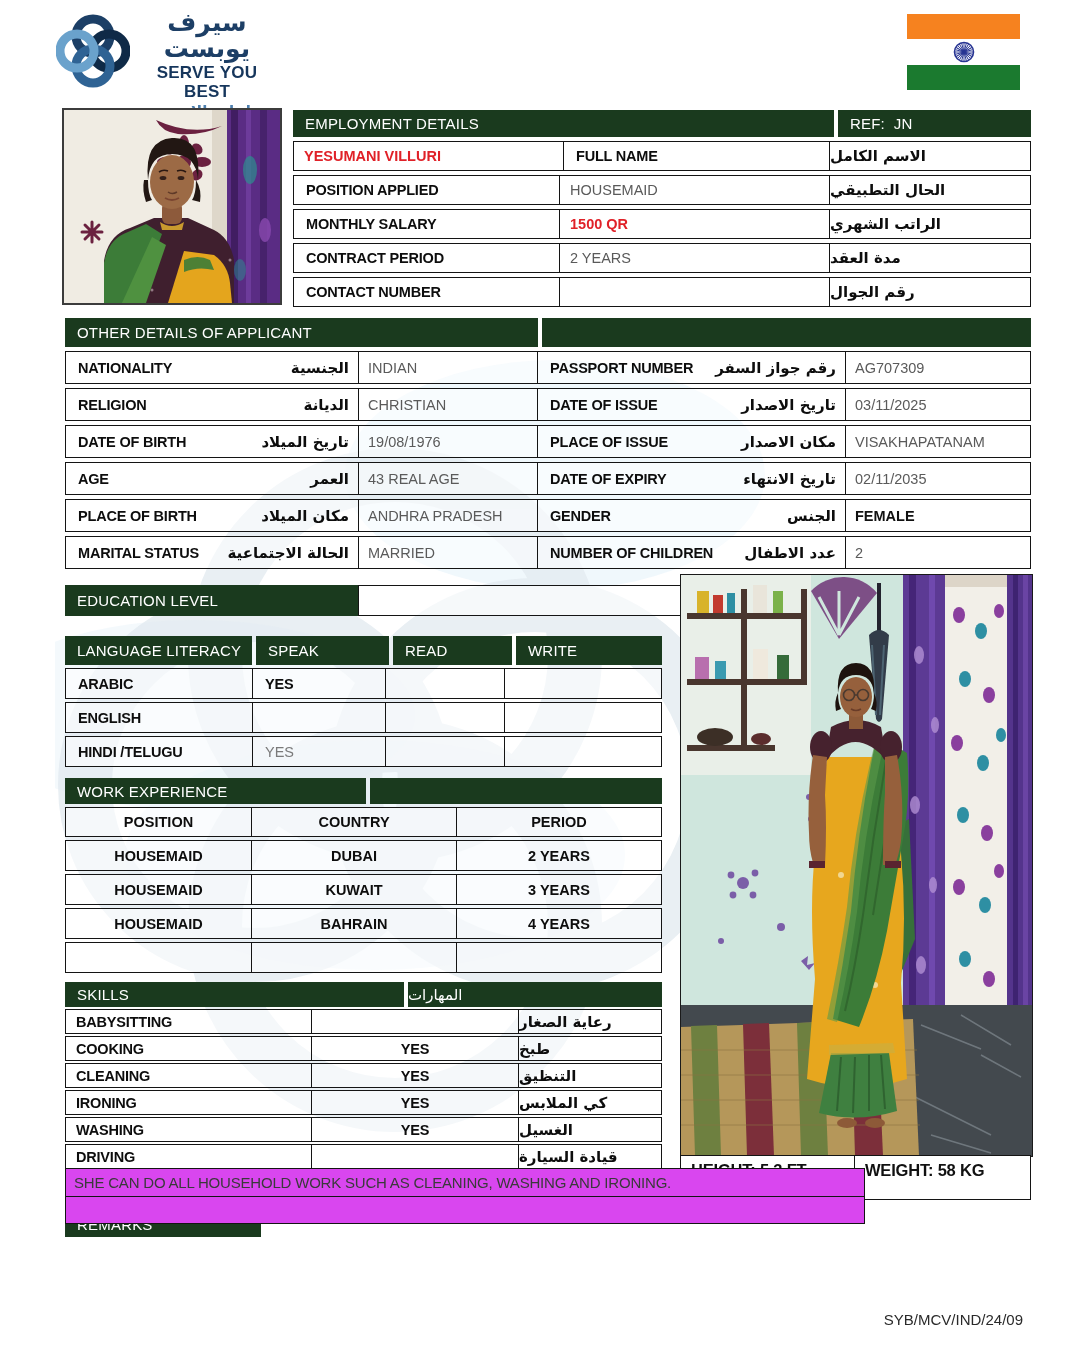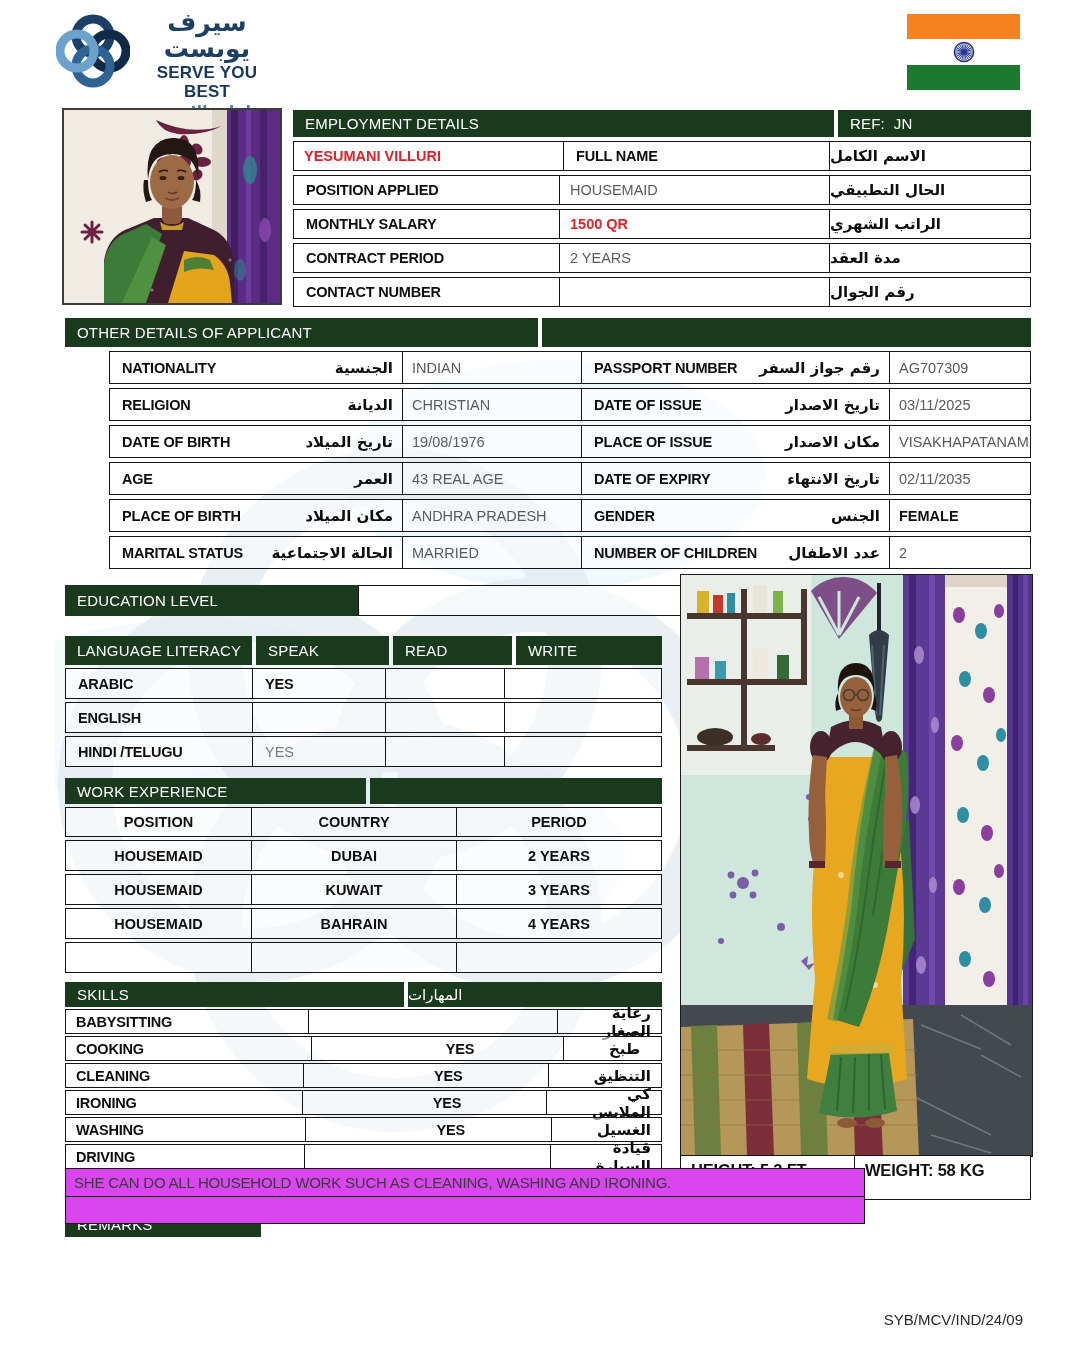--- a/index.html
+++ b/index.html
@@ -44,21 +44,21 @@
   .emp-rows{margin-top:4px;display:flex;flex-direction:column;gap:4px;}
   .e-row{height:30px;}
   .e-label{width:266px;padding-left:12px;}
   .e-value{width:270px;padding-left:10px;}
   .e-ar{flex:1;justify-content:flex-end;padding-right:12px;}
   
   .od{left:65px;top:318px;width:966px;}
   .od-head{height:29px;}
   .od-title{width:473px;}
   .od-sp{flex:1;}
-  .od-rows{margin-top:4px;display:flex;flex-direction:column;gap:4px;margin-left:44px;}
+  .od-rows{margin-top:4px;display:flex;flex-direction:column;gap:4px;}
   .od-row{height:33px;}
   .od-c1{width:293px;justify-content:space-between;padding:0 9px 0 12px;}
   .od-c2{width:179px;padding-left:9px;}
   .od-c3{width:308px;justify-content:space-between;padding:0 9px 0 12px;}
   .od-c4{flex:1;padding-left:9px;}
   
   .edu{left:65px;top:585px;width:658px;display:flex;}
   .edu-title{width:293px;height:31px;}
   .edu-box{flex:1;height:31px;border:1.6px solid #141414;background:rgba(255,255,255,.6);box-sizing:border-box;}
   
@@ -82,21 +82,21 @@
   .w-c1{width:186px;justify-content:center;}
   .w-c2{width:205px;justify-content:center;}
   .w-c3{flex:1;justify-content:center;}
   .wbold{font-weight:bold;font-size:14.5px;color:#0d0d0d;}
   
   .skills{left:65px;top:982px;width:597px;}
   .sk-head{height:25px;}
   .sk1{width:339px;}
   .sk2{flex:1;justify-content:flex-end;padding-right:10px;padding-left:0;}
   .sk-rows{margin-top:2px;display:flex;flex-direction:column;gap:2px;}
-  .s-row{height:25px;gap:45px;}
+  .s-row{height:25px;}
   .s-c1{width:246px;padding-left:10px;}
   .s-c2{width:207px;justify-content:center;}
   .s-c3{flex:1;justify-content:flex-end;padding-right:10px;}
   
   .mea{position:absolute;left:680px;top:1155px;width:351px;height:45px;z-index:2;display:flex;
        border:1.6px solid #141414;box-sizing:border-box;background:#fff;}
   .mea-cell{width:174px;border-right:1.4px solid #141414;font-weight:bold;font-size:16.5px;
             padding:5px 0 0 10px;box-sizing:border-box;letter-spacing:-.2px;}
   .mea-cell:last-child{border-right:none;flex:1;}
   

